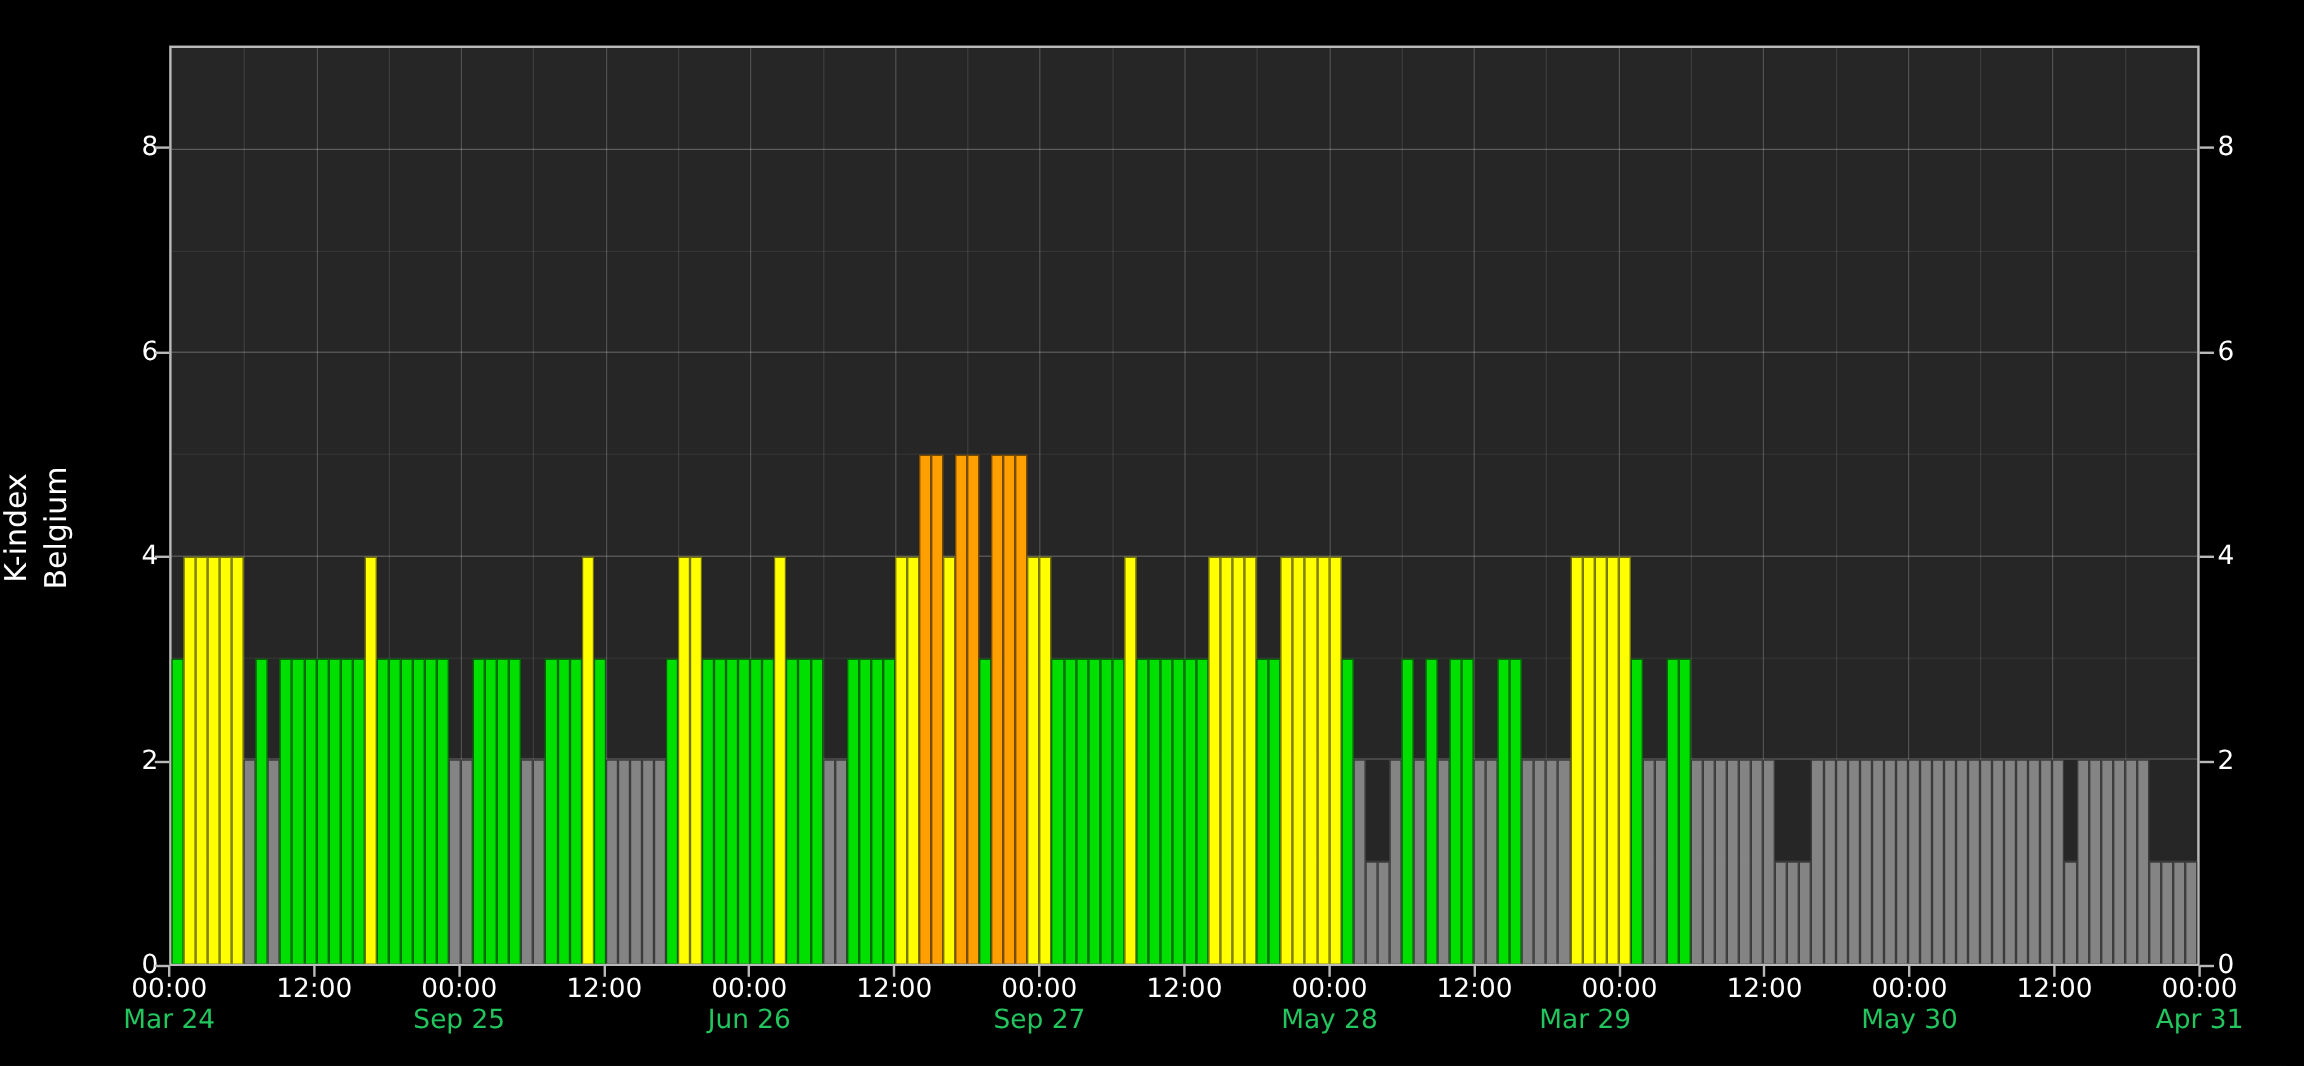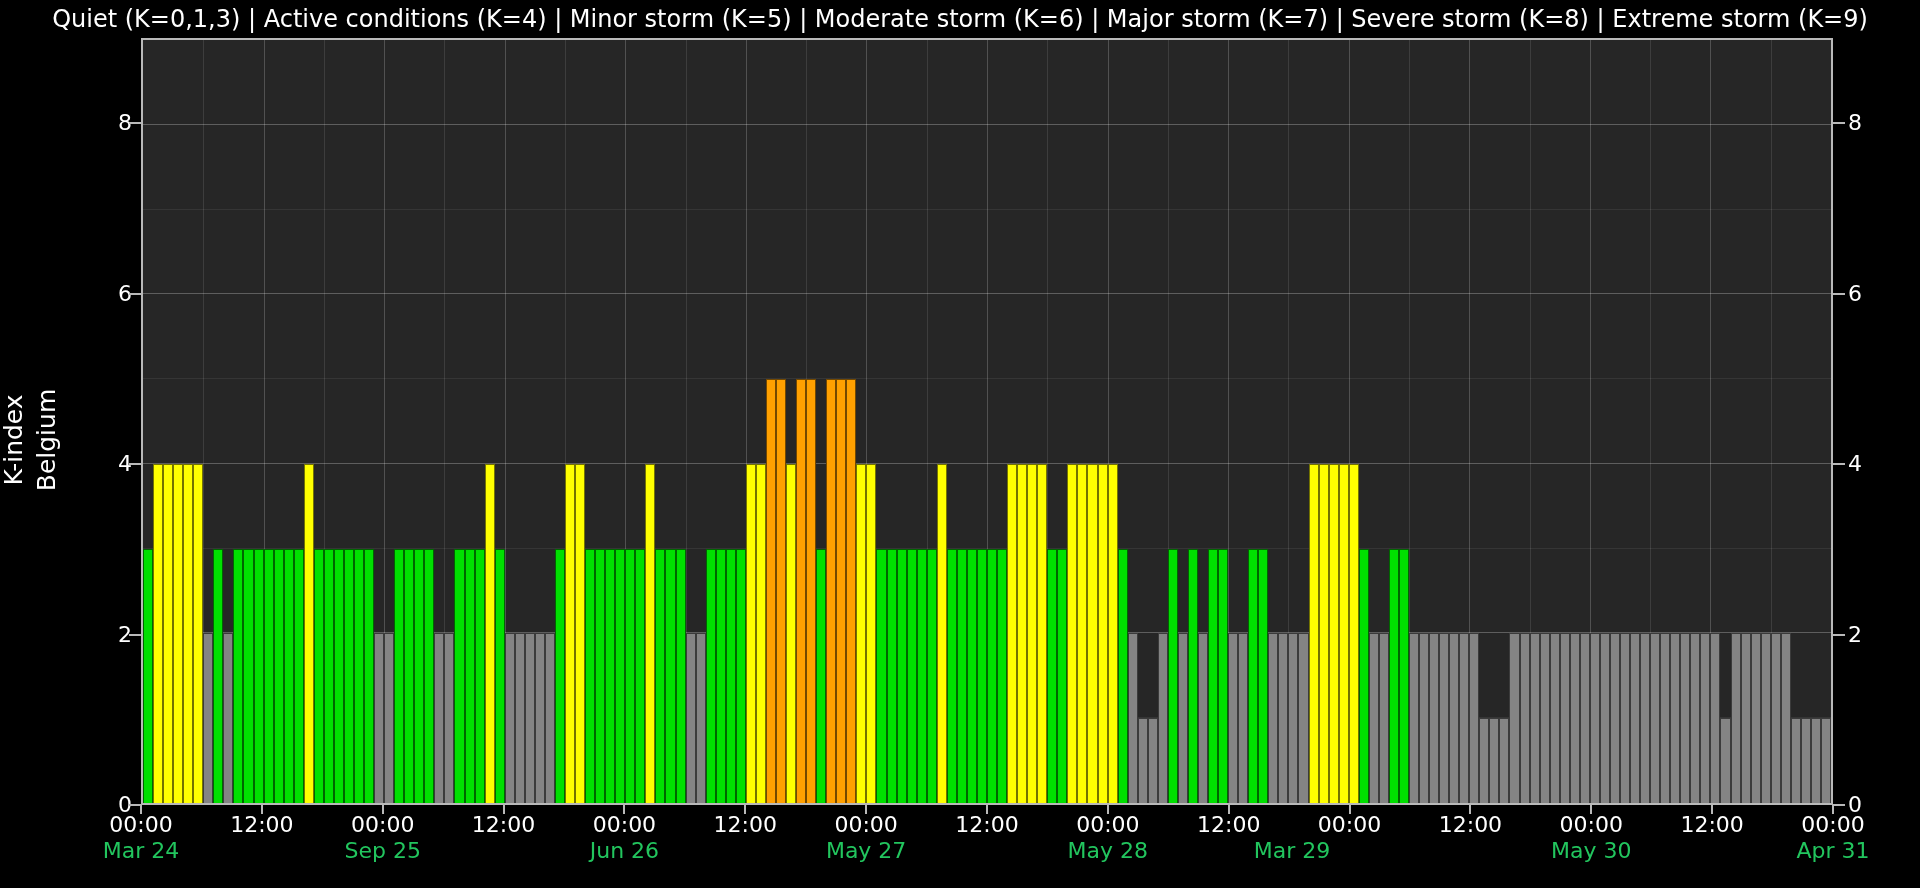--- a/index.html
+++ b/index.html
@@ -31,21 +31,20 @@
   #y-axis-title{position:absolute;left:-150px;top:407px;width:360px;text-align:center;
        transform:rotate(-90deg);transform-origin:center center;
        font-size:25px;line-height:33px;color:#fff;}
   #footer{position:absolute;top:858px;left:0;width:1920px;text-align:center;
        font-size:25px;color:#fff;}
 </style>
 </head>
 <body>
 
 <div id="fig">
-  <div id="chart-title">Quiet (K=0,1,3) | Active conditions (K=4) | Minor storm (K=5) | Moderate storm (K=6) | Major storm (K=7) | Severe storm (K=8) | Extreme storm (K=9)</div>
 
   <div id="y-axis-title">
     <div>K-index</div>
     <div>Belgium</div>
   </div>
 
   <div id="plot">
     <div id="grid">
         <div class="hgrid minor" style="bottom: 11.1111%;"></div>
         <div class="hgrid major" style="bottom: 22.2222%;"></div>
@@ -286,31 +285,31 @@
       <div class="xdate-label" style="left: 382.714px;">Sep 25</div>
       <div class="xtick-mark" style="left: 502.571px;"></div>
       <div class="xtime-label" style="left: 503.571px;">12:00</div>
       <div class="xtick-mark" style="left: 623.429px;"></div>
       <div class="xtime-label" style="left: 624.429px;">00:00</div>
       <div class="xdate-label" style="left: 624.429px;">Jun 26</div>
       <div class="xtick-mark" style="left: 744.286px;"></div>
       <div class="xtime-label" style="left: 745.286px;">12:00</div>
       <div class="xtick-mark" style="left: 865.143px;"></div>
       <div class="xtime-label" style="left: 866.143px;">00:00</div>
-      <div class="xdate-label" style="left: 866.143px;">May 27</div>
+      <div class="xdate-label" style="left: 866.143px;">Sep 27</div>
       <div class="xtick-mark" style="left: 986px;"></div>
       <div class="xtime-label" style="left: 987px;">12:00</div>
       <div class="xtick-mark" style="left: 1106.86px;"></div>
       <div class="xtime-label" style="left: 1107.86px;">00:00</div>
       <div class="xdate-label" style="left: 1107.86px;">May 28</div>
       <div class="xtick-mark" style="left: 1227.71px;"></div>
       <div class="xtime-label" style="left: 1228.71px;">12:00</div>
       <div class="xtick-mark" style="left: 1348.57px;"></div>
       <div class="xtime-label" style="left: 1349.57px;">00:00</div>
-      <div class="xdate-label" style="left: 1292px;">Mar 29</div>
+      <div class="xdate-label" style="left: 1321px;">Mar 29</div>
       <div class="xtick-mark" style="left: 1469.43px;"></div>
       <div class="xtime-label" style="left: 1470.43px;">12:00</div>
       <div class="xtick-mark" style="left: 1590.29px;"></div>
       <div class="xtime-label" style="left: 1591.29px;">00:00</div>
       <div class="xdate-label" style="left: 1591.29px;">May 30</div>
       <div class="xtick-mark" style="left: 1711.14px;"></div>
       <div class="xtime-label" style="left: 1712.14px;">12:00</div>
       <div class="xtick-mark" style="left: 1832px;"></div>
       <div class="xtime-label" style="left: 1833px;">00:00</div>
       <div class="xdate-label" style="left: 1833px;">Apr 31</div>

